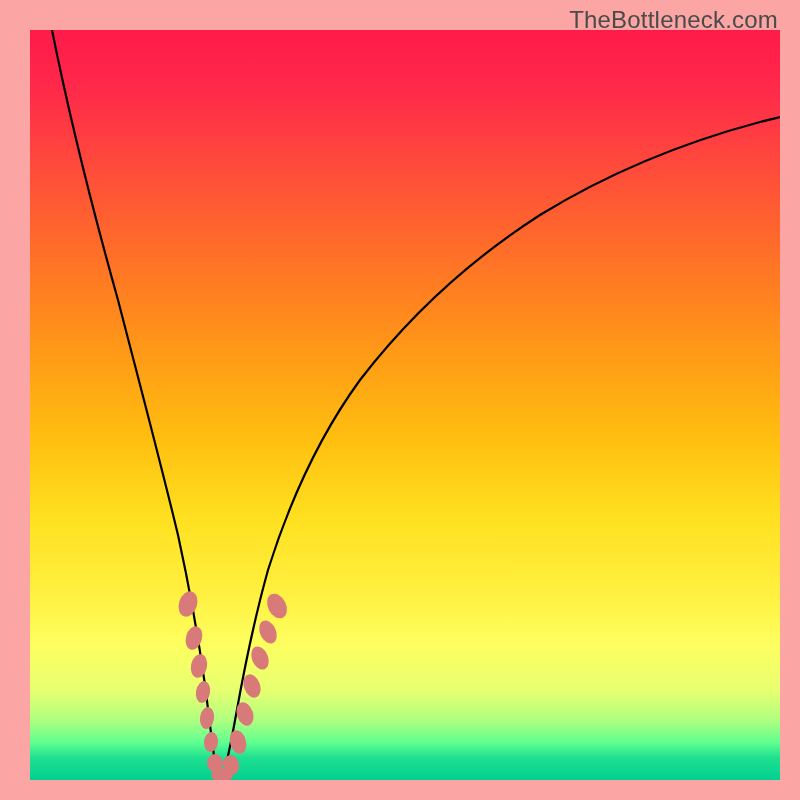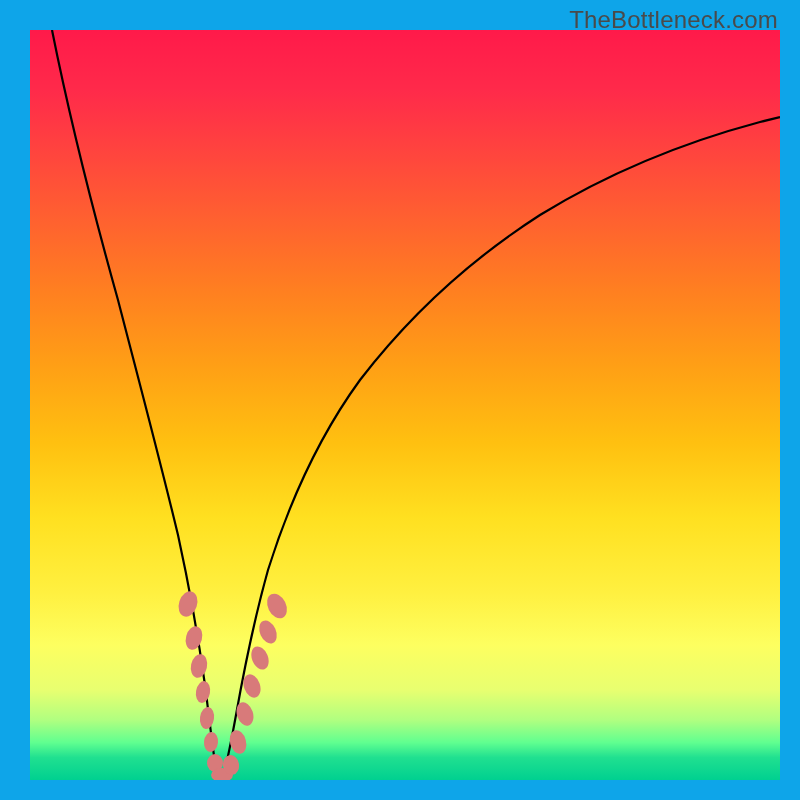--- a/index.html
+++ b/index.html
@@ -1,21 +1,21 @@
 <!DOCTYPE html>
 <html><head>
 <meta charset="utf-8">
 <style>
   * { margin: 0; padding: 0; box-sizing: border-box; }
   html, body { width: 800px; height: 800px; overflow: hidden; background: #000; }
   .frame {
     position: absolute;
     left: 0; top: 0;
     width: 800px; height: 800px;
-    background: #0ea5e9;
+    background: #fca5a5;
   }
   .plot-area {
     position: absolute;
     left: 30px; top: 30px;
     width: 750px; height: 750px;
     background: linear-gradient(to bottom,
       #ff1a4a 0%,
       #ff2a4a 8%,
       #ff4040 15%,
       #ff6030 25%,

